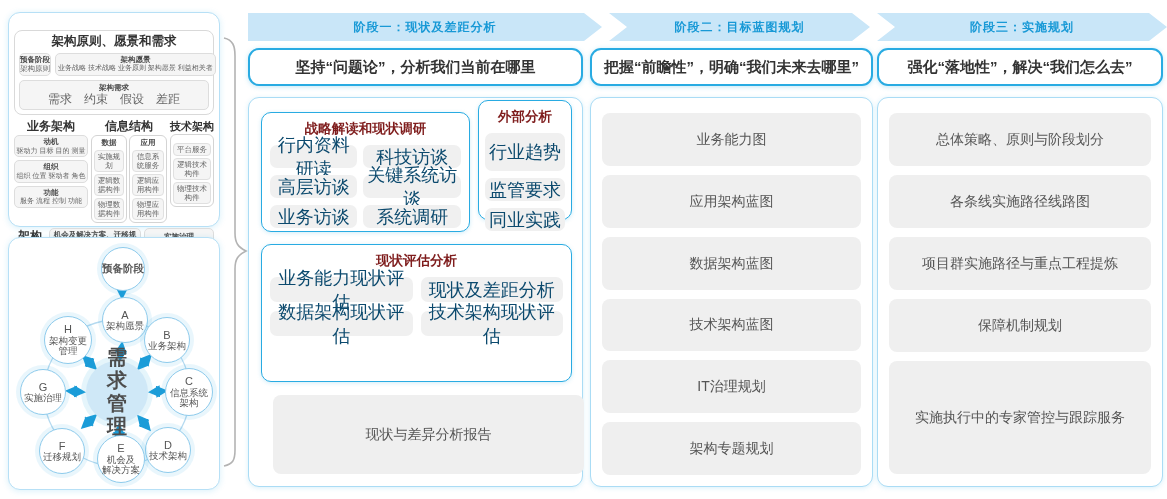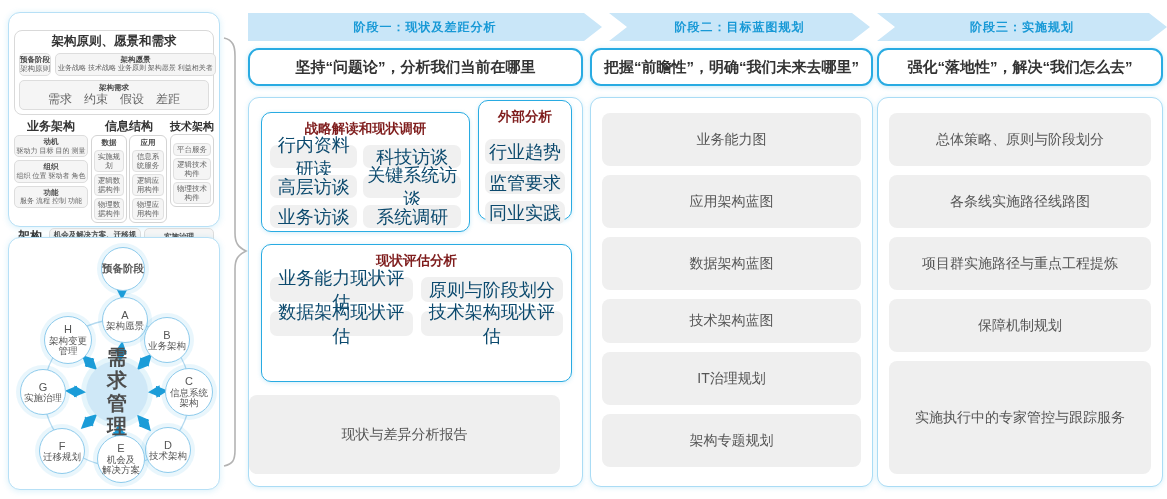--- a/index.html
+++ b/index.html
@@ -212,43 +212,43 @@
         <div class="gbox" style="height:23px;">科技访谈</div>
         <div class="gbox" style="height:23px;">高层访谈</div>
         <div class="gbox" style="height:23px;">关键系统访谈</div>
         <div class="gbox" style="height:23px;">业务访谈</div>
         <div class="gbox" style="height:23px;">系统调研</div>
       </div>
     </div>
     <div class="abs sub" style="left:229px;top:2px;width:94px;height:120px;padding:7px 6px 8px;">
       <div class="st">外部分析</div>
       <div style="display:flex;flex-direction:column;gap:7px;">
-        <div class="gbox" style="height:25px;margin-top:6px;">行业趋势</div>
+        <div class="gbox" style="height:38px;">行业趋势</div>
         <div class="gbox" style="height:23px;">监管要求</div>
         <div class="gbox" style="height:23px;">同业实践</div>
       </div>
     </div>
     <div class="abs sub" style="left:12px;top:146px;width:311px;height:138px;">
       <div class="st">现状评估分析</div>
       <div style="display:grid;grid-template-columns:1fr 1fr;gap:9px 8px;">
         <div class="gbox" style="height:25px;">业务能力现状评估</div>
-        <div class="gbox" style="height:25px;">原则与阶段划分</div>
+        <div class="gbox" style="height:25px;">现状及差距分析</div>
         <div class="gbox" style="height:25px;">数据架构现状评估</div>
         <div class="gbox" style="height:25px;">技术架构现状评估</div>
       </div>
     </div>
-    <div class="abs bigitem" style="left:0;top:297px;width:311px;height:79px;">现状与差异分析报告</div>
+    <div class="abs bigitem" style="left:24px;top:297px;width:311px;height:79px;">现状与差异分析报告</div>
   </div>
 
   <div class="abs panel" style="left:590px;top:97px;width:283px;height:390px;">
     <div style="display:flex;flex-direction:column;gap:9px;padding:15px 11px;">
       <div class="bigitem" style="height:53px;">业务能力图</div>
       <div class="bigitem" style="height:53px;">应用架构蓝图</div>
       <div class="bigitem" style="height:53px;">数据架构蓝图</div>
-      <div class="bigitem" style="height:44px;">技术架构蓝图</div>
+      <div class="bigitem" style="height:52px;">技术架构蓝图</div>
       <div class="bigitem" style="height:53px;">IT治理规划</div>
       <div class="bigitem" style="height:53px;">架构专题规划</div>
     </div>
   </div>
 
   <div class="abs panel" style="left:877px;top:97px;width:286px;height:390px;">
     <div style="display:flex;flex-direction:column;gap:9px;padding:15px 11px;">
       <div class="bigitem" style="height:53px;">总体策略、原则与阶段划分</div>
       <div class="bigitem" style="height:53px;">各条线实施路径线路图</div>
       <div class="bigitem" style="height:53px;">项目群实施路径与重点工程提炼</div>

